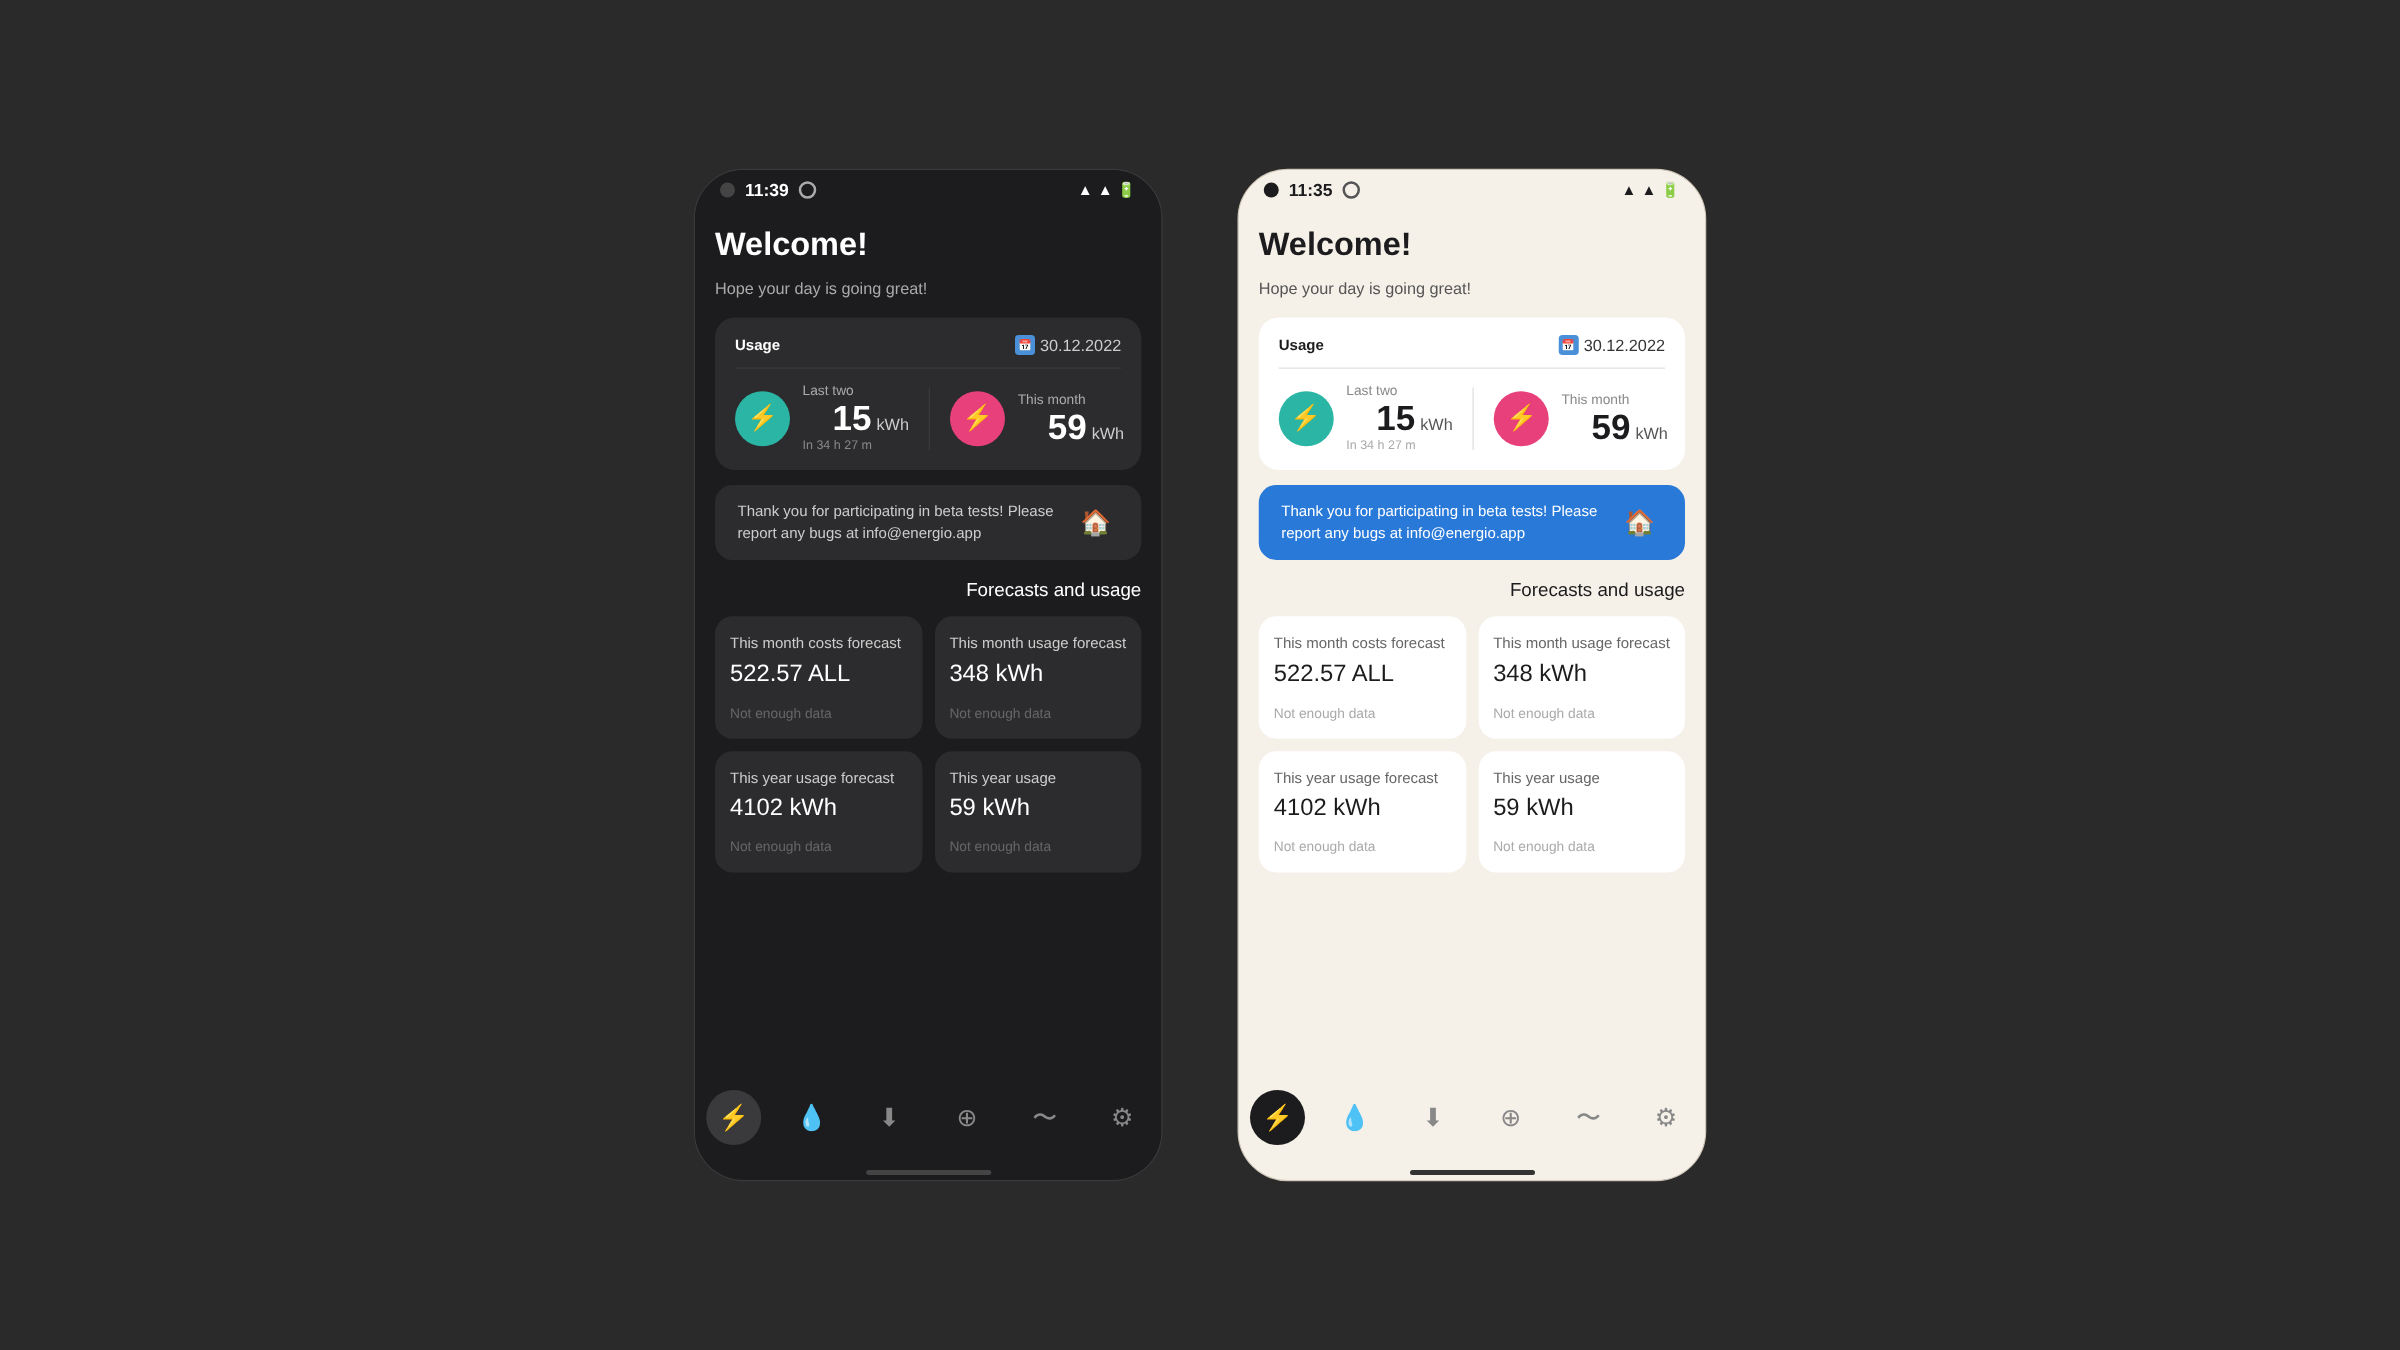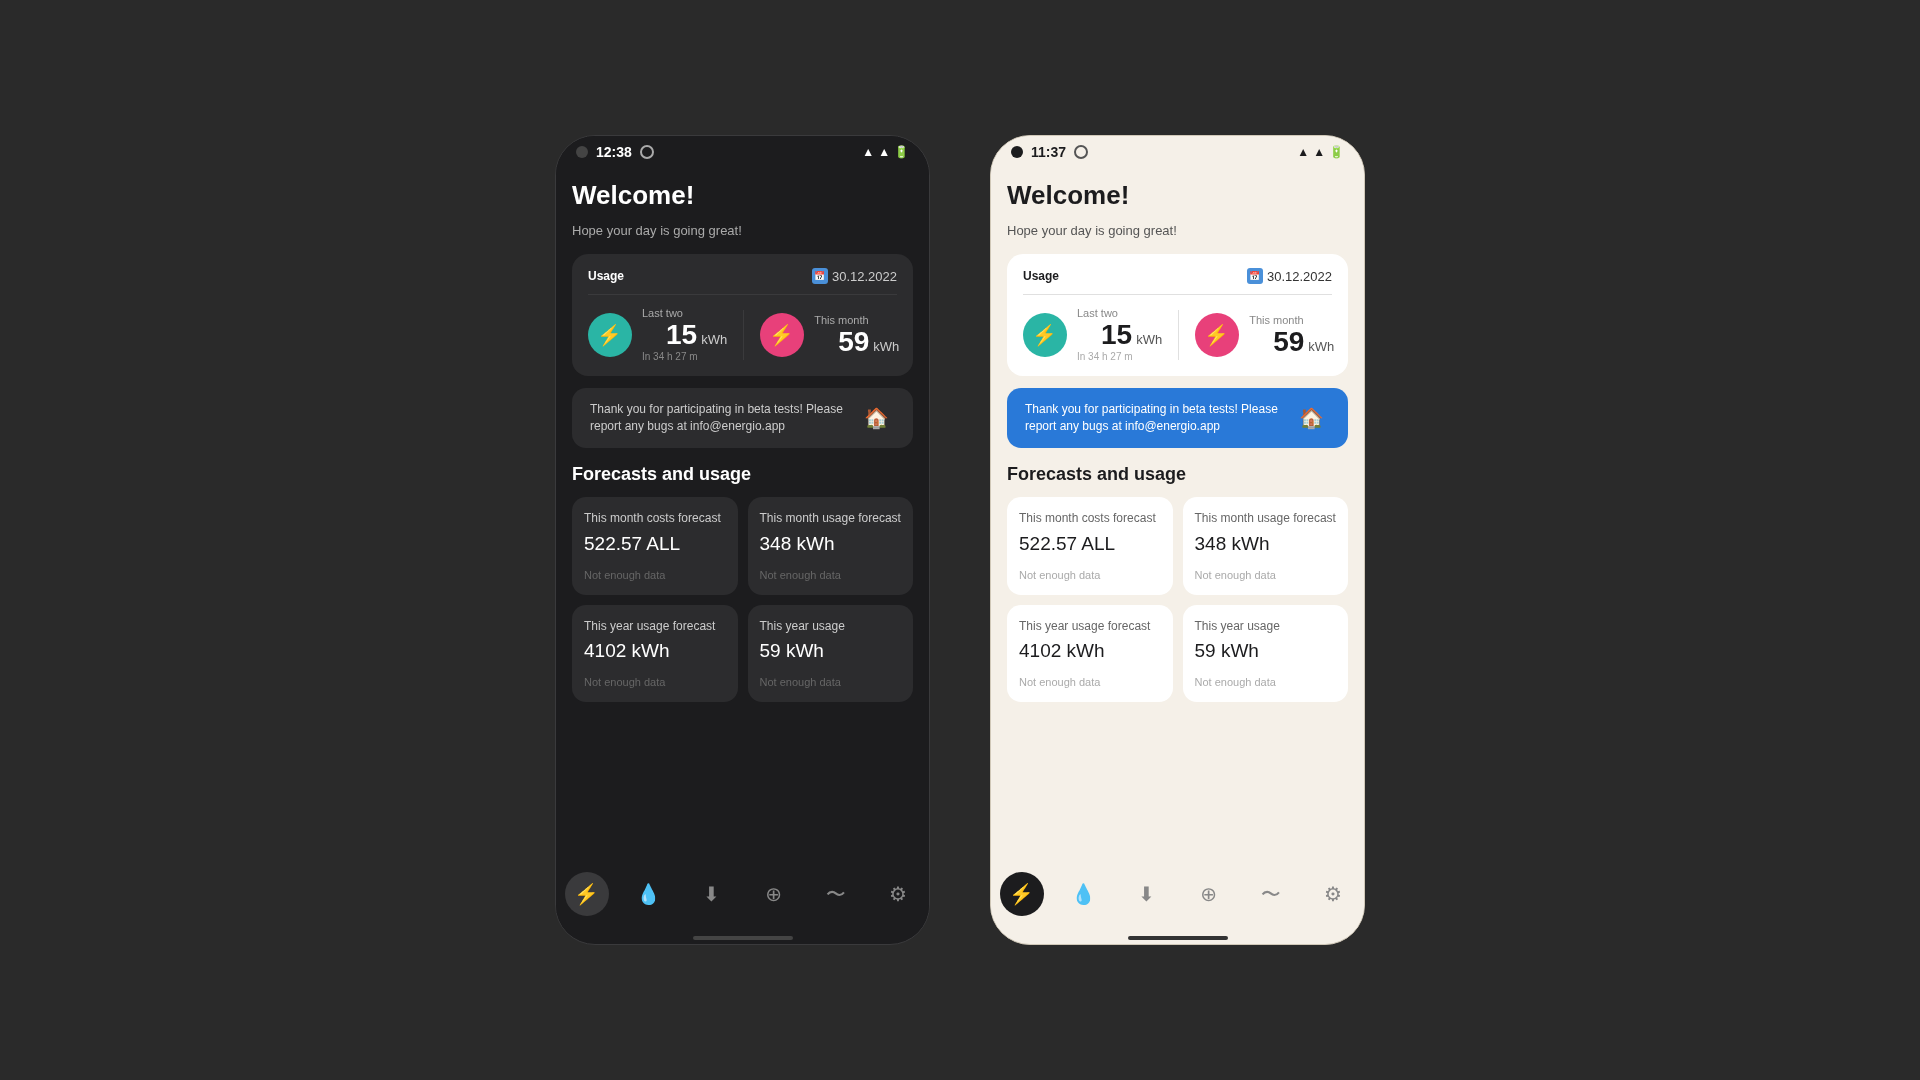--- a/index.html
+++ b/index.html
@@ -258,23 +258,24 @@
       align-items: center;
       justify-content: center;
       font-size: 20px;
       flex-shrink: 0;
     }
     .home-icon-dark { color: #aaa; }
     .home-icon-light { color: #1c3a6e; }
 
     
     .section-title {
-      font-size: 18px;
-      font-weight: 700;
+      font-size: 15px;
+      font-weight: 400;
       margin-bottom: 12px;
+      text-align: right;
     }
     .section-title-dark { color: #fff; }
     .section-title-light { color: #1c1c1e; }
 
     
     .forecast-grid {
       display: grid;
       grid-template-columns: 1fr 1fr;
       gap: 10px;
       margin-bottom: 16px;
@@ -346,21 +347,21 @@
     .phone-dark .phone-content { position: relative; }
   </style>
 </head>
 <body>
 
 <div class="phone phone-dark">
 
   <div class="status-bar status-bar-dark">
     <div class="status-left">
       <div class="camera-dot camera-dark"></div>
-      <span class="status-time status-time-dark">12:38</span>
+      <span class="status-time status-time-dark">11:39</span>
       <div class="settings-icon-small settings-dark"></div>
     </div>
     <div class="status-right">
       <span class="signal-icon signal-dark">▲</span>
       <span class="signal-icon signal-dark">▲</span>
       <span class="signal-icon signal-dark">🔋</span>
     </div>
   </div>
 
   <div class="phone-content phone-content-dark">
@@ -443,21 +444,21 @@
     <div class="nav-item nav-item-inactive-dark">⚙</div>
   </div>
   <div class="home-indicator home-indicator-dark"></div>
 </div>
 
 <div class="phone phone-light">
 
   <div class="status-bar status-bar-light">
     <div class="status-left">
       <div class="camera-dot camera-light"></div>
-      <span class="status-time status-time-light">11:37</span>
+      <span class="status-time status-time-light">11:35</span>
       <div class="settings-icon-small settings-light"></div>
     </div>
     <div class="status-right">
       <span class="signal-icon signal-light">▲</span>
       <span class="signal-icon signal-light">▲</span>
       <span class="signal-icon signal-light">🔋</span>
     </div>
   </div>
 
   <div class="phone-content phone-content-light">

